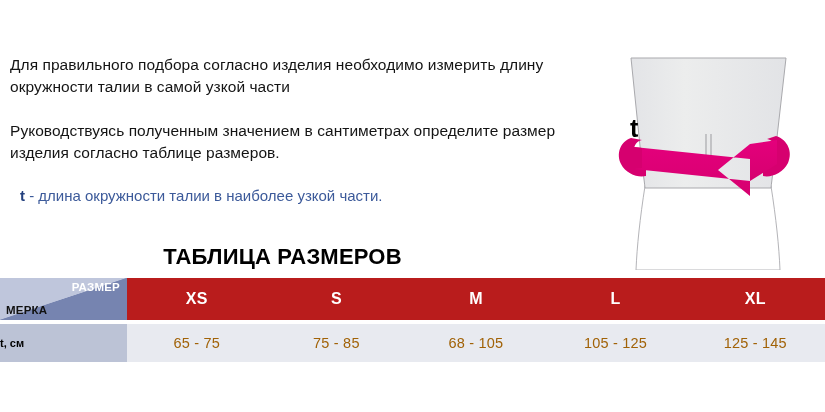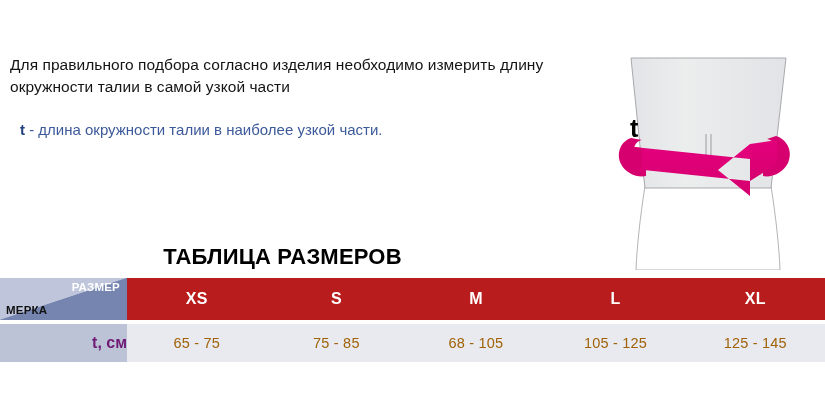--- a/index.html
+++ b/index.html
@@ -133,41 +133,42 @@
     letter-spacing: 0.3px;
   }
 
   
   .sep-row td { height: 4px; background: #ffffff; padding: 0; }
 
   
   .data-row { height: 38px; }
   .row-head {
     background: #bcc3d6;
-    color: #701a75;
-    font-size: 16px;
-    font-weight: bold;
-    text-align: right;
+    color: #000000;
+    font-size: 11px;
+    font-weight: bold;
+    text-align: left;
     vertical-align: middle;
     width: 127px;
   }
   .data-cell {
     background: #e8eaf0;
     color: #a16207;
     font-size: 14.5px;
     text-align: center;
     vertical-align: middle;
     letter-spacing: 0.2px;
   }
 </style>
 </head>
 <body>
 
 <div id="text-panel">
   <p class="para">Для правильного подбора согласно изделия необходимо измерить длину окружности талии в самой узкой части</p>
+  <p class="para">Руководствуясь полученным значением в сантиметрах определите размер изделия согласно таблице размеров.</p>
   <p id="note-line"><span class="tvar">t</span><span> - длина окружности талии в наиболее узкой части.</span></p>
 </div>
 
 <div id="illustration">
   <svg width="235" height="252" viewBox="0 0 235 252">
     <defs>
       <linearGradient id="torsoGrad" x1="0" y1="0" x2="1" y2="0">
         <stop offset="0%" stop-color="#e3e4e7"></stop>
         <stop offset="35%" stop-color="#eceded"></stop>
         <stop offset="100%" stop-color="#e2e3e6"></stop>

